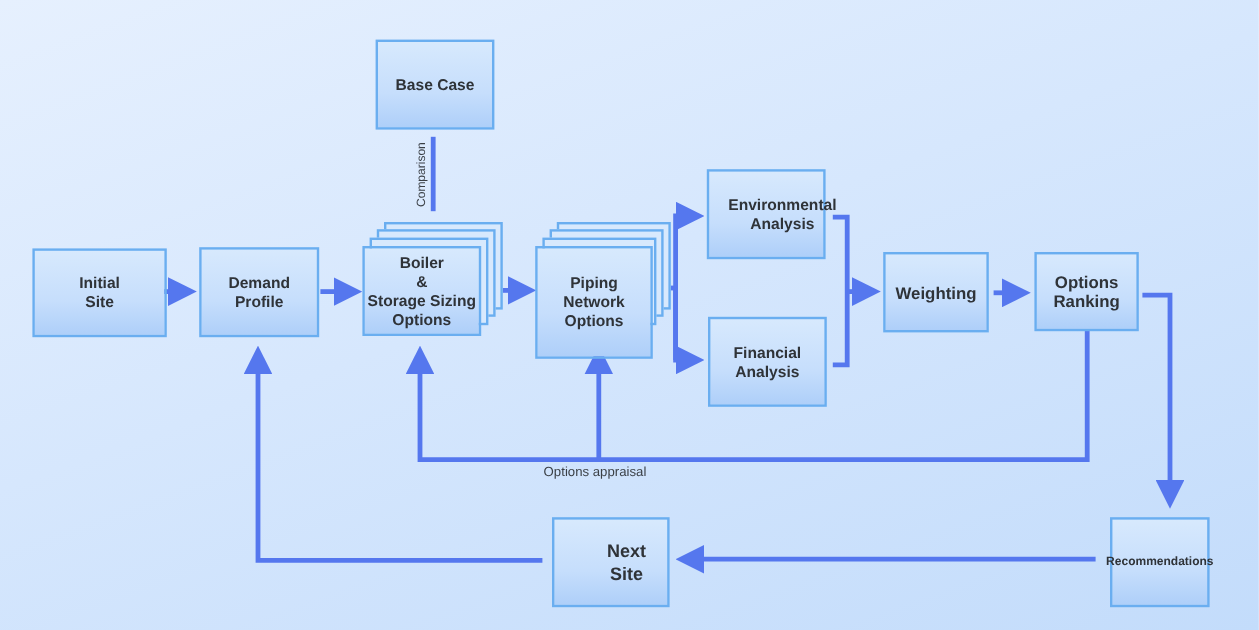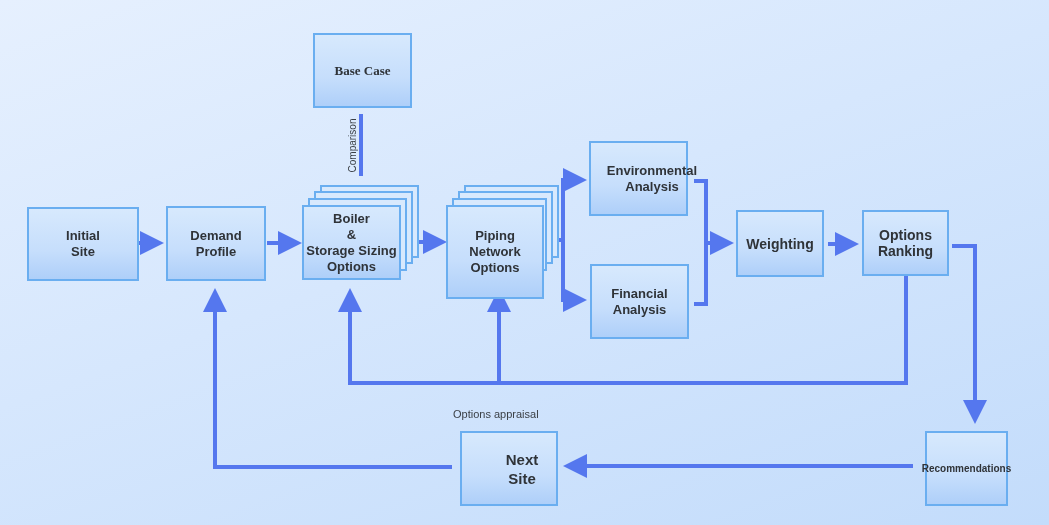--- a/index.html
+++ b/index.html
@@ -49,21 +49,21 @@
 </svg>
 
 <div class="box" style="left:27px;top:207px;width:112px;height:74px;">
     <span>Initial
 Site</span>
   </div>
 <div class="box" style="left:166px;top:206px;width:100px;height:75px;">
     <span>Demand
 Profile</span>
   </div>
-<div class="box" style="left:313px;top:33px;width:99px;height:75px;font-family:Liberation Serif, serif;">
+<div class="box" style="left:313px;top:33px;width:99px;height:75px;">
     <span>Base Case</span>
   </div>
 
 <div class="shadow" style="left:320px;top:185px;width:99px;height:73px;"></div>
 <div class="shadow" style="left:314px;top:191px;width:99px;height:73px;"></div>
 <div class="shadow" style="left:308px;top:198px;width:99px;height:73px;"></div>
 <div class="box" style="left:302px;top:205px;width:99px;height:75px;">
     <span>Boiler
 &amp;
 Storage Sizing
@@ -96,13 +96,13 @@
   </div>
 <div class="box" style="left:925px;top:431px;width:83px;height:75px;font-size:10px;">
     <span>Recommendations</span>
   </div>
 <div class="box" style="left:460px;top:431px;width:98px;height:75px;font-size:15px;line-height:19px;padding-left:26px;">
     <span>Next
 Site</span>
   </div>
 
 <div class="label" style="left:322px;top:140px;transform:rotate(-90deg);transform-origin:center;width:60px;text-align:center;font-size:10px;">Comparison</div>
-<div class="label" style="left:453px;top:408px;text-align:center;">Options appraisal</div>
+<div class="label" style="left:453px;top:388px;text-align:center;">Options appraisal</div>
 
 </body></html>

